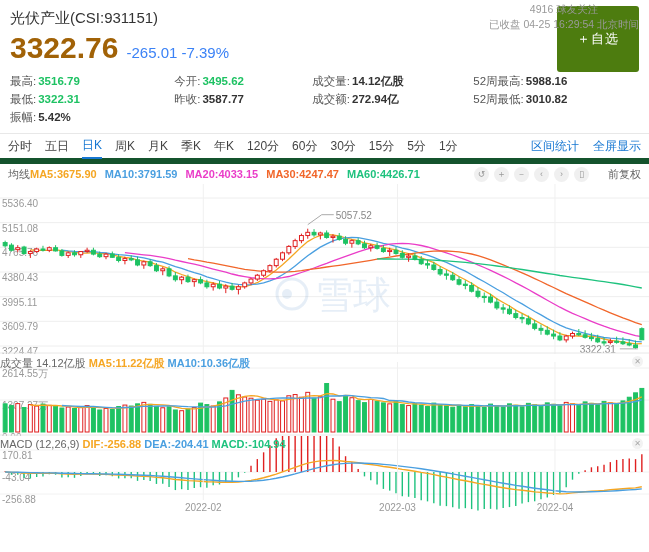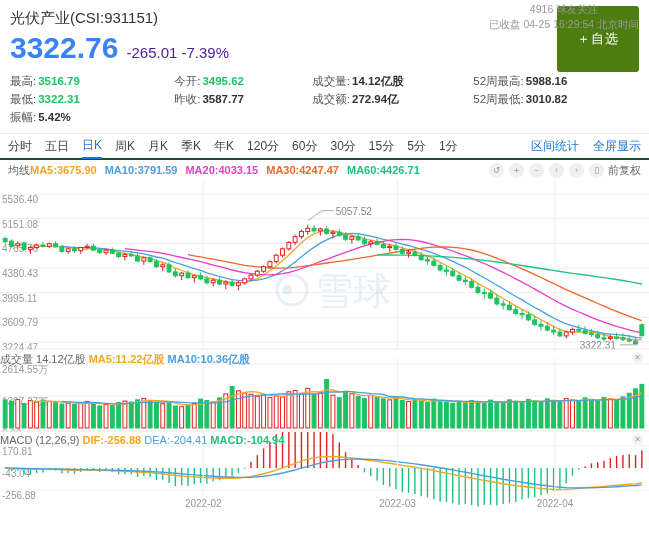--- a/index.html
+++ b/index.html
@@ -10,54 +10,54 @@
   }
   
   .hdr{padding:8px 10px 0 10px;position:relative;}
   .stk-name{font-size:15px;color:#333;line-height:20px;}
   .add-btn{
     position:absolute;right:10px;top:6px;background:#4d7c0f;color:#fff;
     font-size:13px;padding:24px 20px;border-radius:3px;cursor:pointer;
     letter-spacing:1px;
   }
   .price-row{display:flex;align-items:flex-end;margin-top:4px;position:relative;}
-  .price{font-size:30px;font-weight:bold;color:#3b82f6;line-height:32px;}
-  .chg{font-size:15px;color:#4c1d95;margin-left:8px;padding-bottom:3px;}
+  .price{font-size:30px;font-weight:bold;color:#a16207;line-height:32px;}
+  .chg{font-size:15px;color:#3b82f6;margin-left:8px;padding-bottom:3px;}
   .hdr-right{position:absolute;right:10px;top:2px;text-align:center;
     font-size:10.5px;color:#999;line-height:15px;}
   .hdr-right .l2{color:#999;}
   
   .stats{margin-top:8px;padding:0 10px;font-size:11.5px;color:#333;}
   .strow{display:flex;line-height:18px;}
   .stcell{display:flex;}
   .stcell.c1{width:135px;}
   .stcell.c2{width:150px;margin-left:40px;}
   .stcell.c3{width:175px;}
   .stcell.c4{width:180px;align-items:center;}
   .stlab{color:#555;}
   .stval{margin-left:2px;font-weight:bold;color:#333;}
   .stval.green{color:#1ec263;font-weight:bold;}
   
-  .tabs{margin-top:7px;border-top:1px solid #e8e8e8;border-bottom:2px solid #14532d;
+  .tabs{margin-top:7px;border-top:1px solid #e8e8e8;border-bottom:6px solid #14532d;
     height:24px;display:flex;align-items:center;padding:0 8px;position:relative;}
   .tab{font-size:12px;color:#444;margin-right:13px;cursor:pointer;
     line-height:23px;height:23px;}
   .tab.active{color:#1677d2;border-bottom:2px solid #1677d2;font-weight:normal;}
   .tabs-right{position:absolute;right:8px;display:flex;align-items:flex-end;}
   .tabs-right .tab{color:#1677d2;margin-right:0;margin-left:14px;}
   
   .malegend{height:20px;display:flex;align-items:center;padding:0 8px;
     font-size:11px;position:relative;}
   .malabel{color:#666;}
   .ma{margin-right:8px;font-weight:bold;}
   .tools{position:absolute;right:8px;display:flex;align-items:center;}
   .tbtn{width:15px;height:15px;border-radius:50%;background:#f0f0f0;color:#999;
     font-size:9px;display:flex;align-items:center;justify-content:center;
     margin-left:5px;cursor:pointer;}
-  .tlabel{font-size:11px;color:#666;margin-left:4px;cursor:pointer;}
+  .tlabel{font-size:11px;color:#666;margin-left:19px;cursor:pointer;}
   
   .chart-wrap{position:relative;}
   svg{display:block;}
   .axlab{font-size:10px;fill:#999;font-family:"Liberation Sans",sans-serif;}
   .annot{font-size:10px;fill:#888;font-family:"Liberation Sans",sans-serif;}
   .sublegend{position:absolute;left:0;font-size:11px;white-space:nowrap;}
   .closebtn{position:absolute;right:6px;width:11px;height:11px;border-radius:50%;
     background:#f2f2f2;color:#aaa;font-size:8px;line-height:11px;text-align:center;
     cursor:pointer;}
 </style>
@@ -718,21 +718,21 @@
       <rect x="627.2859803921568" y="43.24067239104244" width="3.9084313725490194" height="34.75932760895756" fill="#1ec263" stroke="#1ec263" stroke-width="1"></rect>
       <rect x="633.5899019607842" y="38.8345604406112" width="3.9084313725490194" height="39.1654395593888" fill="#1ec263" stroke="#1ec263" stroke-width="1"></rect>
       <rect x="639.8938235294116" y="34.42844849017996" width="3.9084313725490194" height="43.57155150982004" fill="#1ec263" stroke="#1ec263" stroke-width="1"></rect>
       <path d="M30.4 51.0 L36.7 51.5 L43.0 51.2 L49.3 51.5 L55.6 51.3 L61.9 52.0 L68.2 52.2 L74.5 53.0 L80.8 53.5 L87.1 53.3 L93.4 53.0 L99.7 53.6 L106.0 53.6 L112.3 54.0 L118.6 54.2 L124.9 53.9 L131.2 53.1 L137.5 52.2 L143.8 50.8 L150.1 50.3 L156.4 50.6 L162.8 50.9 L169.1 51.5 L175.4 53.0 L181.7 54.3 L188.0 54.8 L194.3 54.8 L200.6 54.1 L206.9 53.0 L213.2 52.1 L219.5 50.6 L225.8 48.7 L232.1 46.2 L238.4 44.2 L244.7 42.4 L251.0 41.7 L257.3 42.1 L263.6 43.9 L269.9 45.2 L276.2 45.8 L282.5 46.3 L288.8 45.4 L295.1 44.5 L301.4 43.7 L307.7 42.2 L314.0 41.6 L320.3 41.8 L326.7 39.6 L333.0 40.0 L339.3 41.9 L345.6 41.4 L351.9 41.6 L358.2 45.0 L364.5 45.7 L370.8 45.2 L377.1 46.3 L383.4 47.4 L389.7 48.0 L396.0 47.8 L402.3 48.8 L408.6 49.7 L414.9 49.8 L421.2 50.1 L427.5 51.1 L433.8 50.8 L440.1 50.6 L446.4 51.0 L452.7 51.5 L459.0 51.2 L465.3 52.0 L471.6 52.0 L477.9 52.0 L484.2 52.1 L490.6 51.8 L496.9 51.6 L503.2 52.1 L509.5 51.6 L515.8 51.2 L522.1 51.7 L528.4 51.3 L534.7 50.8 L541.0 51.3 L547.3 50.8 L553.6 50.3 L559.9 50.8 L566.2 50.3 L572.5 49.8 L578.8 50.3 L585.1 49.8 L591.4 49.4 L597.7 49.8 L604.0 49.4 L610.3 48.9 L616.6 49.4 L622.9 48.9 L629.2 47.4 L635.5 45.6 L641.8 42.8 " fill="none" stroke="#f5a623" stroke-width="1.3"></path>
       <path d="M61.9 51.5 L68.2 51.8 L74.5 52.1 L80.8 52.5 L87.1 52.3 L93.4 52.5 L99.7 52.9 L106.0 53.3 L112.3 53.7 L118.6 53.8 L124.9 53.5 L131.2 53.4 L137.5 52.9 L143.8 52.4 L150.1 52.3 L156.4 52.2 L162.8 52.0 L169.1 51.9 L175.4 51.9 L181.7 52.3 L188.0 52.7 L194.3 52.9 L200.6 52.8 L206.9 53.0 L213.2 53.2 L219.5 52.7 L225.8 51.8 L232.1 50.1 L238.4 48.6 L244.7 47.2 L251.0 46.2 L257.3 45.4 L263.6 45.0 L269.9 44.7 L276.2 44.1 L282.5 44.0 L288.8 43.8 L295.1 44.2 L301.4 44.4 L307.7 44.0 L314.0 44.0 L320.3 43.6 L326.7 42.1 L333.0 41.8 L339.3 42.0 L345.6 41.5 L351.9 41.7 L358.2 42.3 L364.5 42.8 L370.8 43.6 L377.1 43.9 L383.4 44.5 L389.7 46.5 L396.0 46.7 L402.3 47.0 L408.6 48.0 L414.9 48.6 L421.2 49.0 L427.5 49.4 L433.8 49.8 L440.1 50.1 L446.4 50.4 L452.7 50.8 L459.0 51.1 L465.3 51.4 L471.6 51.3 L477.9 51.5 L484.2 51.8 L490.6 51.5 L496.9 51.8 L503.2 52.0 L509.5 51.8 L515.8 51.6 L522.1 51.8 L528.4 51.4 L534.7 51.4 L541.0 51.5 L547.3 51.0 L553.6 51.0 L559.9 51.0 L566.2 50.6 L572.5 50.6 L578.8 50.6 L585.1 50.1 L591.4 50.1 L597.7 50.1 L604.0 49.6 L610.3 49.6 L616.6 49.6 L622.9 49.1 L629.2 48.6 L635.5 47.5 L641.8 45.8 " fill="none" stroke="#4a9fe0" stroke-width="1.3"></path>
       <line x1="0" y1="81" x2="649" y2="81" stroke="#e8e8e8" stroke-width="1"></line>
     </svg>
 
   <div class="sublegend" id="macd-leg" style="top: 254px;">
     <span style="color:#666;">MACD (12,26,9)</span>
-    <span id="macd-items"><span style="color: rgb(245, 166, 35); font-weight: bold;"> DIF:-256.88</span><span style="color: rgb(74, 159, 224); font-weight: normal; margin-top: 32px;"> DEA:-204.41</span><span style="color: rgb(30, 194, 126); font-weight: bold;"> MACD:-104.94</span></span>
+    <span id="macd-items"><span style="color: rgb(245, 166, 35); font-weight: bold;"> DIF:-256.88</span><span style="color: rgb(74, 159, 224); font-weight: bold; margin-top: 32px;"> DEA:-204.41</span><span style="color: rgb(30, 194, 126); font-weight: bold;"> MACD:-104.94</span></span>
   </div>
   <svg id="macd-svg" width="649" height="83">
       <rect x="0" y="0" width="649" height="83" fill="#fff"></rect>
       <line x1="0" y1="14" x2="649" y2="14" stroke="#f2f2f2" stroke-width="1"></line>
       <text x="2" y="23" class="axlab">170.81</text>
       <line x1="0" y1="36.0005143912647" x2="649" y2="36.0005143912647" stroke="#f2f2f2" stroke-width="1"></line>
       <text x="2" y="45.0005143912647" class="axlab">-43.04</text>
       <line x1="0" y1="58" x2="649" y2="58" stroke="#f2f2f2" stroke-width="1"></line>
       <text x="2" y="67" class="axlab">-256.88</text>
       <line x1="5.151960784313726" y1="36.0005143912647" x2="5.151960784313726" y2="35.200514391264704" stroke="#e02020" stroke-width="1.4"></line>

